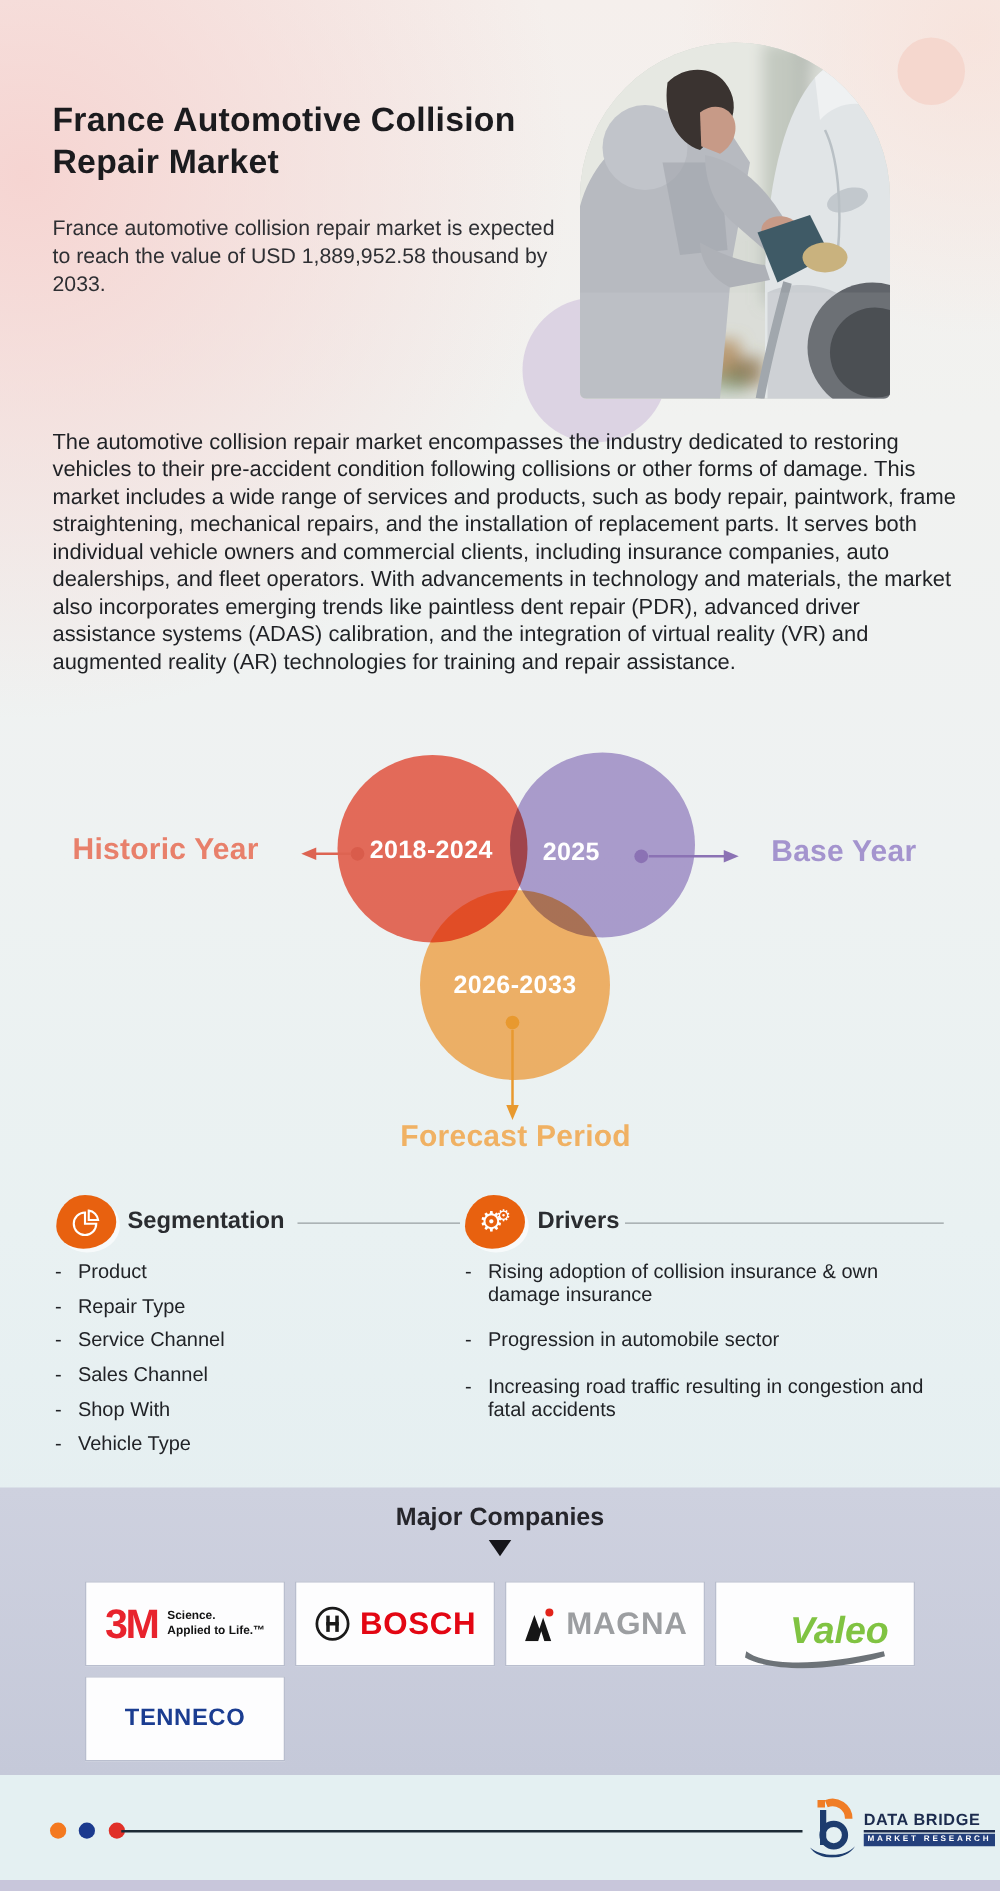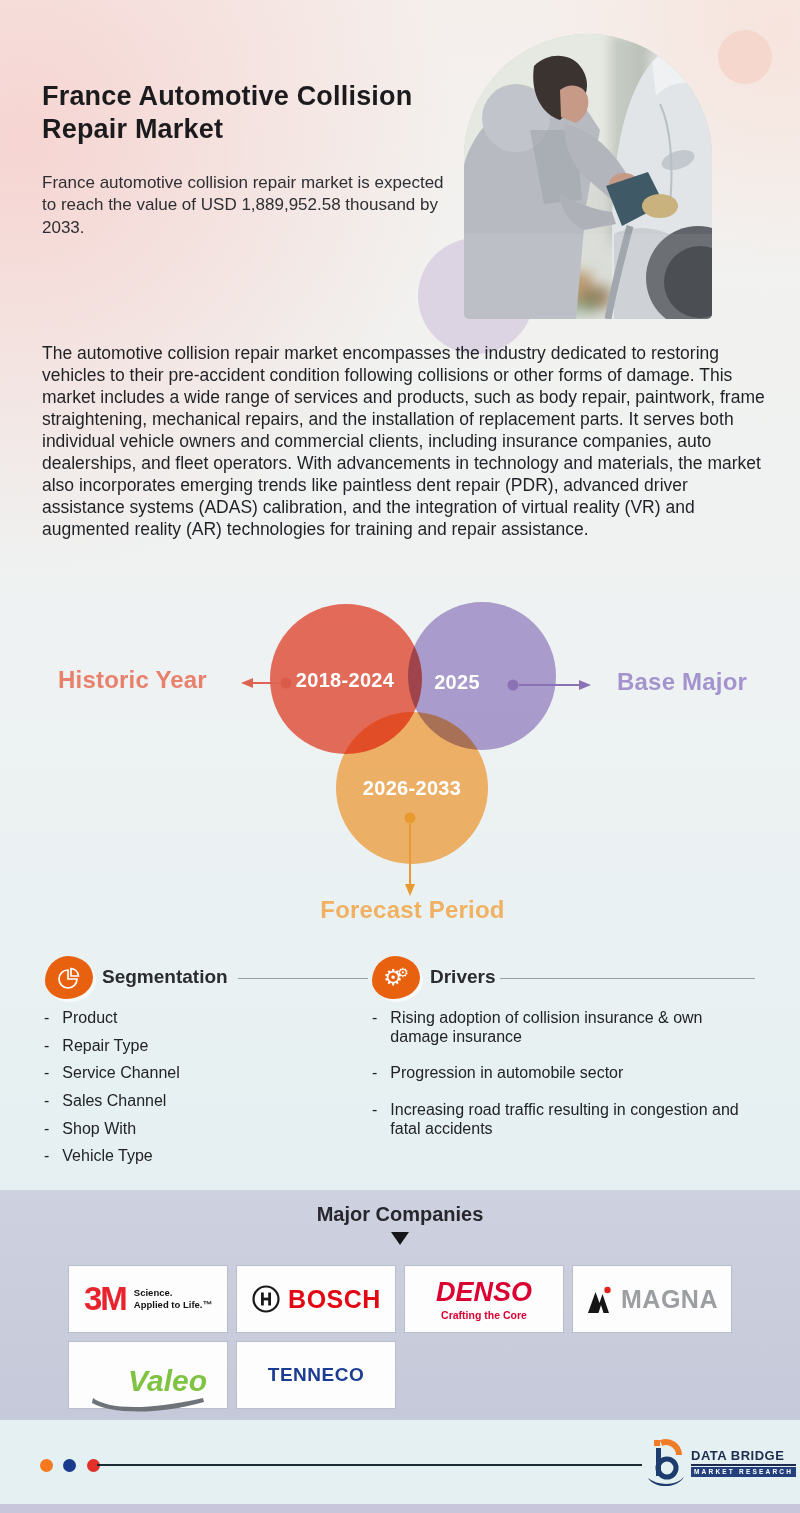--- a/index.html
+++ b/index.html
@@ -146,21 +146,21 @@
 
   <p class="abs" id="intro-text">The automotive collision repair market encompasses the industry dedicated to restoring vehicles to their pre-accident condition following collisions or other forms of damage. This market includes a wide range of services and products, such as body repair, paintwork, frame straightening, mechanical repairs, and the installation of replacement parts. It serves both individual vehicle owners and commercial clients, including insurance companies, auto dealerships, and fleet operators. With advancements in technology and materials, the market also incorporates emerging trends like paintless dent repair (PDR), advanced driver assistance systems (ADAS) calibration, and the integration of virtual reality (VR) and augmented reality (AR) technologies for training and repair assistance.</p>
 
   <div class="abs venn-circle" id="venn-historic"></div>
   <div class="abs venn-circle" id="venn-base"></div>
   <div class="abs venn-circle" id="venn-forecast"></div>
   <div class="abs venn-value" id="val-historic">2018-2024</div>
   <div class="abs venn-value" id="val-base">2025</div>
   <div class="abs venn-value" id="val-forecast">2026-2033</div>
   <div class="abs venn-label" id="lbl-historic">Historic Year</div>
-  <div class="abs venn-label" id="lbl-base">Base Major</div>
+  <div class="abs venn-label" id="lbl-base">Base Year</div>
   <div class="abs venn-label" id="lbl-forecast">Forecast Period</div>
   <svg class="abs" id="venn-arrows" width="800" height="340">
     <circle cx="286" cy="93" r="5.5" fill="#d95c4b"></circle>
     <line x1="281" y1="93" x2="252" y2="93" stroke="#dd6452" stroke-width="2"></line>
     <polygon points="253,88 253,98 241,93" fill="#dd6452"></polygon>
     <circle cx="513" cy="95" r="5.5" fill="#8b72b4"></circle>
     <line x1="519" y1="95" x2="580" y2="95" stroke="#8b72b4" stroke-width="2"></line>
     <polygon points="579,90 579,100 591,95" fill="#8b72b4"></polygon>
     <circle cx="410" cy="228" r="5.5" fill="#e8992f"></circle>
     <line x1="410" y1="234" x2="410" y2="295" stroke="#e8992f" stroke-width="2"></line>
@@ -237,26 +237,20 @@
         </span>
       </div>
       <div class="logo-box">
         <svg width="30" height="30" viewBox="0 0 30 30">
           <circle cx="15" cy="15" r="12.5" fill="none" stroke="#1a1a1a" stroke-width="2.2"></circle>
           <rect x="10" y="8.5" width="2.8" height="13" fill="#1a1a1a"></rect>
           <rect x="17.2" y="8.5" width="2.8" height="13" fill="#1a1a1a"></rect>
           <rect x="10" y="13.6" width="10" height="2.8" fill="#1a1a1a"></rect>
         </svg>
         <span class="logo-bosch-text">BOSCH</span>
-      </div>
-      <div class="logo-box">
-        <div class="logo-denso">
-          <div class="logo-denso-name">DENSO</div>
-          <div class="logo-denso-tag">Crafting the Core</div>
-        </div>
       </div>
       <div class="logo-box">
         <svg width="30" height="27" viewBox="0 0 30 27">
           <circle cx="21.5" cy="4" r="3.2" fill="#e2231a"></circle>
           <path d="M2,27 L9.5,6 L13.5,17 L16.5,8 L23,27 L17.5,27 L15,19 L12.5,27 Z" fill="#161616"></path>
         </svg>
         <span class="logo-magna-text">MAGNA</span>
       </div>
       <div class="logo-box">
         <div class="logo-valeo">

